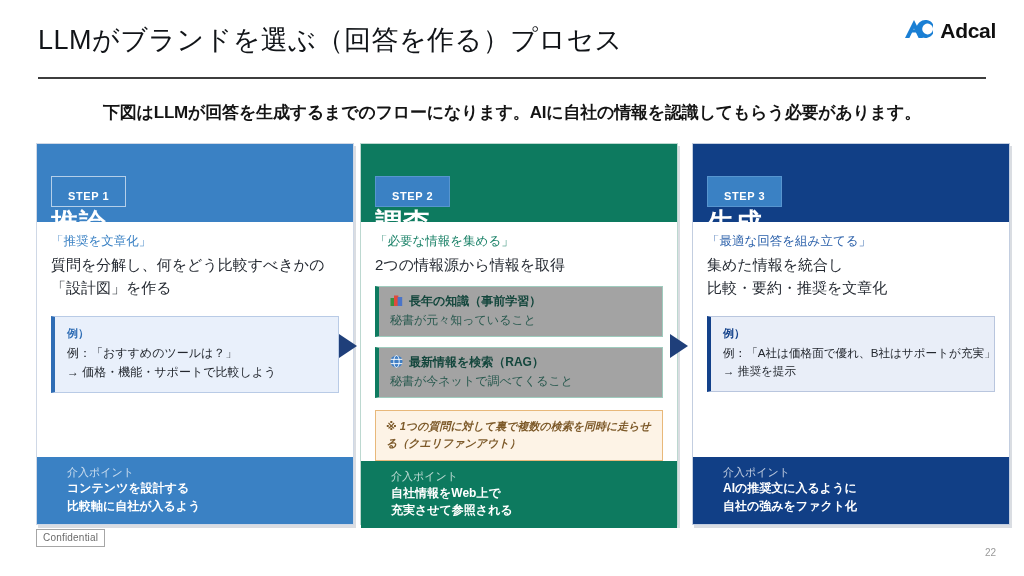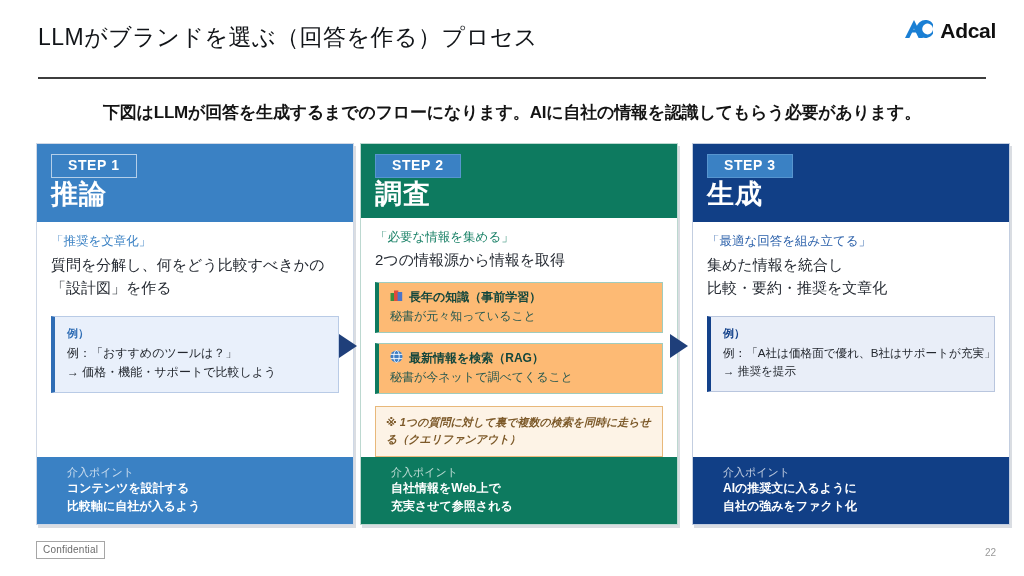--- a/index.html
+++ b/index.html
@@ -11,21 +11,21 @@
   }
   #slide {
     position: relative;
     width: 1024px; height: 576px;
     background: #ffffff;
   }
 
   
   .slide-title {
     position: absolute; left: 38px; top: 22px;
-    font-size: 23px; font-weight: 400; color: #111418;
+    font-size: 27px; font-weight: 400; color: #111418;
     letter-spacing: 0.5px; white-space: nowrap;
   }
   .brand {
     position: absolute; right: 28px; top: 18px;
     display: flex; align-items: center; gap: 6px;
   }
   .brand-mark { display: block; }
   .brand-name {
     font-size: 21px; font-weight: bold; color: #0f0f0f;
     letter-spacing: -0.3px;
@@ -52,23 +52,23 @@
   .col--1 { left: 36px;  border: 1px solid #cfd8e6; }
   .col--2 { left: 360px; border: 1px solid #bcd8d0; }
   .col--3 { left: 692px; border: 1px solid #c3cee0; }
 
   .col-head { position: relative; height: 78px; padding: 10px 14px 0 14px; }
   .col--1 .col-head { background: #3a81c4; }
   .col--2 .col-head { background: #0d7a5f; }
   .col--3 .col-head { background: #113f86; }
 
   .step-badge {
-    display: inline-block; padding: 3px 16px 4px 16px;
-    font-size: 14px; font-weight: bold; color: #ffffff;
-    letter-spacing: 0.6px; line-height: 1.1;
+    display: inline-block; padding: 13px 16px 4px 16px;
+    font-size: 11px; font-weight: bold; color: #ffffff;
+    letter-spacing: 0.6px; line-height: 1.1; margin-top: 22px;
   }
   .col--1 .step-badge { border: 1px solid rgba(255,255,255,0.62); background: transparent; }
   .col--2 .step-badge { background: #3a81c4; border: 1px solid #5795cf; }
   .col--3 .step-badge { background: #3a81c4; border: 1px solid #5795cf; }
 
   .col-title {
     margin-top: 2px;
     font-size: 27px; font-weight: bold; color: #ffffff;
     letter-spacing: 1px; line-height: 1.1;
   }
@@ -92,21 +92,21 @@
   .col--3 .example { background: #e9eef8; border: 1px solid #b9c6de; border-left: 4px solid #13418a; }
   .example-label { font-weight: bold; font-size: 11px; margin-bottom: 1px; }
   .col--1 .example-label { color: #2f6db5; }
   .col--3 .example-label { color: #13418a; }
   .example-line { color: #23272e; white-space: nowrap; }
   .col--3 .example-line { font-size: 11.6px; }
 
   
   .source {
     margin-top: 10px; padding: 6px 9px 7px 11px;
-    background: #fdba74; border: 1px solid #9fccbe; border-left: 4px solid #0d7a5f;
+    background: #a3a3a3; border: 1px solid #9fccbe; border-left: 4px solid #0d7a5f;
   }
   .source:first-of-type { margin-top: 14px; }
   .source-head {
     display: flex; align-items: center; gap: 6px;
     font-size: 12px; font-weight: bold; color: #13463c; margin-bottom: 2px;
   }
   .source-sub { font-size: 12px; color: #2a5a50; }
 
   .note {
     margin-top: 12px; padding: 7px 9px 8px 10px;
@@ -123,21 +123,21 @@
   .foot-label { font-size: 11px; color: rgba(255,255,255,0.72); line-height: 1.5; }
   .foot-text { font-size: 12px; font-weight: bold; color: #ffffff; line-height: 1.45; }
 
   
   .arrow { position: absolute; top: 190px; }
   .arrow--1 { left: 337px; }
   .arrow--2 { left: 668px; }
 
   
   .confidential {
-    position: absolute; left: 36px; bottom: 17px;
+    position: absolute; left: 36px; bottom: 29px;
     padding: 2px 6px 3px 6px;
     border: 1px solid #a6a6a6;
     font-size: 10px; color: #6b6b6b; letter-spacing: 0.2px;
   }
   .page-no {
     position: absolute; right: 28px; bottom: 18px;
     font-size: 10px; color: #9a9a9a;
   }
 </style>
 </head>

